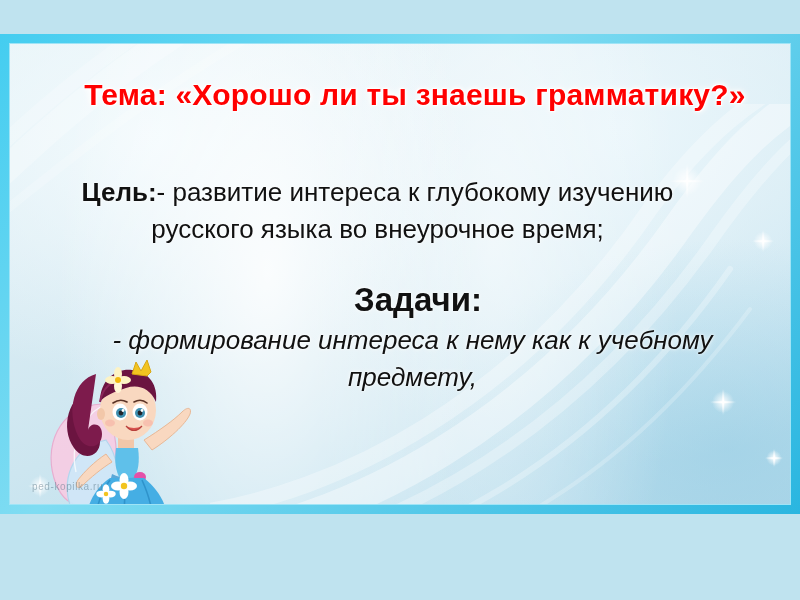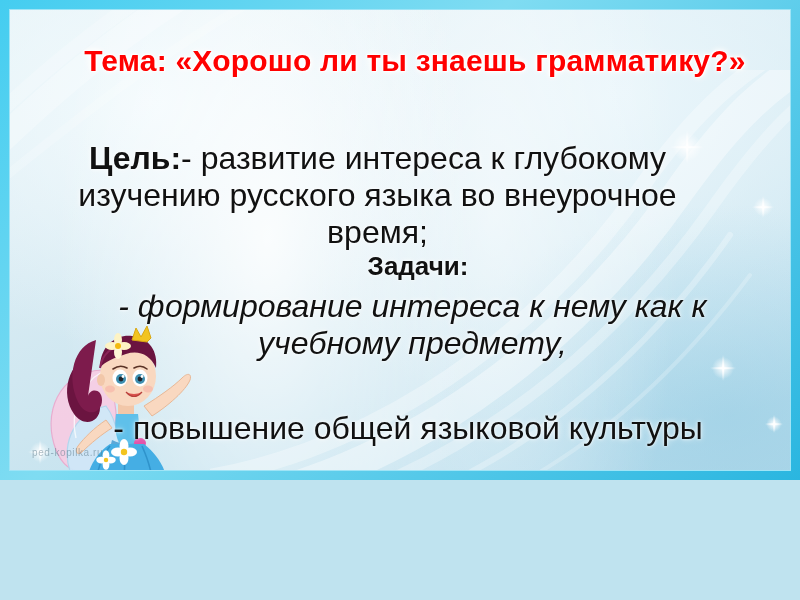--- a/index.html
+++ b/index.html
@@ -7,20 +7,21 @@
     width:800px;height:600px;overflow:hidden;
     font-family:"Liberation Sans","DejaVu Sans",sans-serif;
     background:#bfe3ef;
   }
 
   
   #slide{
     position:relative;width:800px;height:480px;overflow:hidden;
     background:#2fc3e8;
     box-sizing:border-box;
+    margin-top:34px;
   }
   .frame-outer{
     position:absolute;left:0;top:0;right:0;bottom:0;
     background:linear-gradient(135deg,#44cdf0 0%,#7fdcf2 40%,#2ab6e0 100%);
   }
   .frame-inner{
     position:absolute;left:9px;top:9px;right:9px;bottom:9px;
     border:1px solid #9fe4f6;
     overflow:hidden;
     background:#dceef3;
@@ -71,30 +72,30 @@
     letter-spacing:.2px;
     text-shadow:
       0 0 4px #ffffff, 0 0 7px #ffffff, 0 0 10px #ffffff,
       1px 1px 0 #ffffff, -1px -1px 0 #ffffff;
     white-space:pre-line;
   }
 
   .body-block{
     position:absolute;
     color:#111111;
-    font-size:32px;line-height:37px;
+    font-size:26px;line-height:37px;
     text-align:center;
     text-shadow:0 0 3px rgba(255,255,255,.9),0 0 6px rgba(255,255,255,.7);
   }
   #goal-block{left:45px;top:130px;width:645px;}
   #goal-block b{font-weight:bold;}
 
   #tasks-head{
     left:128px;top:240px;width:560px;
-    font-weight:bold;font-size:26px;line-height:32px;
+    font-weight:bold;font-size:33px;line-height:32px;
   }
   #task-1{left:70px;top:278px;width:665px;font-style:italic;}
   #task-2{left:48px;top:400px;width:700px;}
 
   
   #fairy{
     position:absolute;left:30px;top:300px;width:160px;height:270px;
   }
   #fairy svg{width:100%;height:100%;display:block;}
 
@@ -248,18 +249,17 @@
     <div id="title">Тема: «Хорошо ли ты знаешь грамматику?»</div>
 
     <div id="goal-block" class="body-block">
       <b>Цель:</b><span>- развитие интереса к глубокому изучению русского языка во внеурочное  время;</span>
     </div>
 
     <div id="tasks-head" class="body-block">Задачи:</div>
 
     <div id="task-1" class="body-block">- формирование интереса к нему как к учебному предмету,</div>
 
-    <div id="task-2" class="body-block">- повышение общей языковой культуры</div>
 
     <div id="watermark">ped-kopilka.ru</div>
 
   </div>
 </div>
 
 </body></html>

